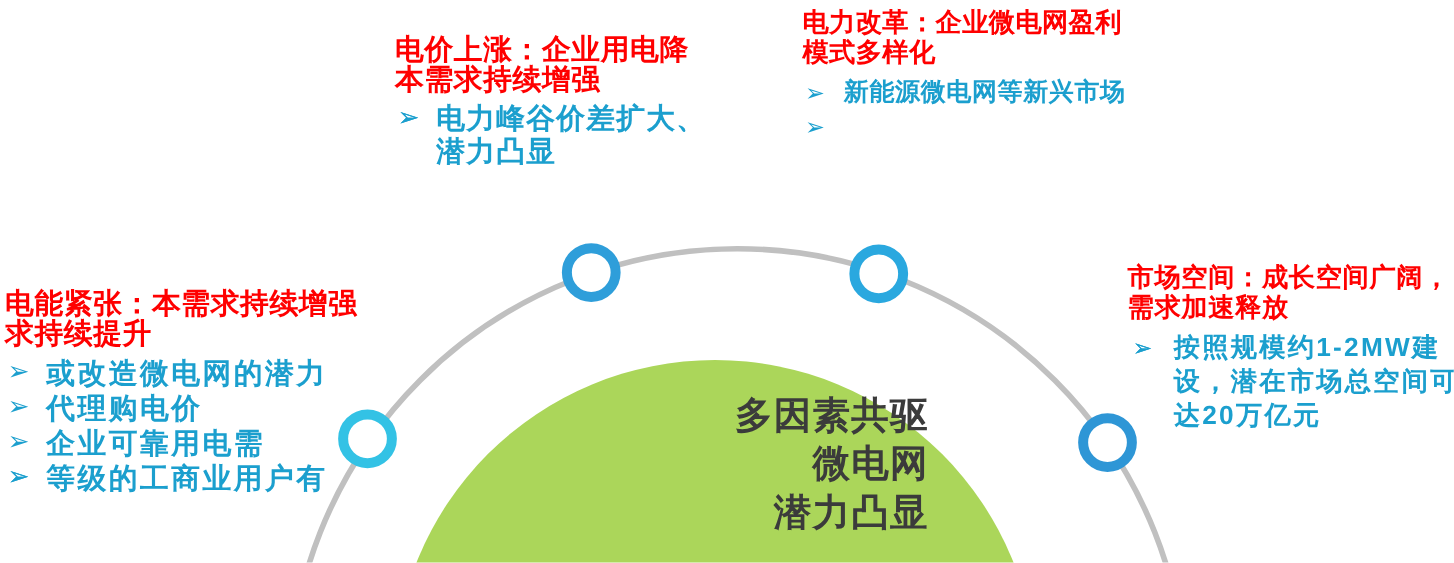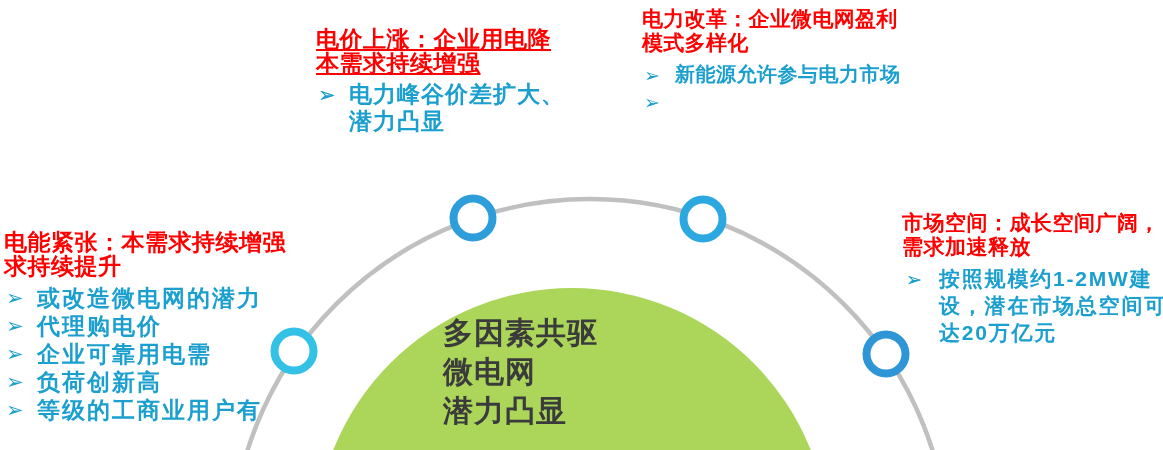--- a/index.html
+++ b/index.html
@@ -54,21 +54,21 @@
   }
 
   
   .sec-a { left: 4px; top: 230px; width: 300px; }
   .sec-a .block-title { font-size: 23px; letter-spacing: 0.5px; }
   .sec-a .bullets { font-size: 23px; line-height: 28px; letter-spacing: 2px; }
   .sec-a .marker { font-size: 21px; }
 
   
   .sec-b { left: 316px; top: 27px; width: 272px; }
-  .sec-b .block-title { font-size: 23px; letter-spacing: 0.5px; text-decoration: underline; }
+  .sec-b .block-title { font-size: 23px; letter-spacing: 0.5px; }
   .sec-b .bullets { font-size: 23px; line-height: 27px; letter-spacing: 1px; }
   .sec-b .marker { font-size: 21px; }
 
   
   .sec-c { left: 642px; top: 7px; width: 290px; }
   .sec-c .block-title { font-size: 21px; letter-spacing: 0.3px; }
   .sec-c .bullets { font-size: 20px; line-height: 27px; letter-spacing: 0.5px; }
   .sec-c .marker { font-size: 19px; top: 1px; }
 
   
@@ -76,21 +76,21 @@
   .sec-d .block-title { font-size: 21px; letter-spacing: 0.5px; }
   .sec-d .bullets { font-size: 21px; line-height: 27px; letter-spacing: 1.8px; padding-left: 0; }
   .sec-d .bullets li { padding-left: 37px; }
   .sec-d .marker { font-size: 19px; top: 1px; left: 4px; }
 
   .center-label {
     position: absolute;
     left: 443px;
     top: 313px;
     width: 300px;
-    text-align: left;
+    text-align: right;
     color: #3b3b3b;
     font-size: 30px;
     font-weight: 700;
     line-height: 39px;
     white-space: pre-line;
     letter-spacing: 1px;
   }
 </style>
 </head>
 <body>
@@ -104,40 +104,40 @@
   <circle cx="886" cy="354" r="19.5" fill="#ffffff" stroke-width="8" stroke="#2e96d6"></circle>
 </svg>
 
 <div class="section sec-a">
   <div class="block-title">电能紧张：本需求持续增强
 求持续提升</div>
   <ul class="bullets">
     <li><span class="marker">➢</span><span class="btext">或改造微电网的潜力</span></li>
     <li><span class="marker">➢</span><span class="btext">代理购电价</span></li>
     <li><span class="marker">➢</span><span class="btext">企业可靠用电需</span></li>
-    <li><span class="marker">➢</span><span class="btext">负荷创新高</span></li>
+    <li><span class="marker">➢</span></li>
     <li><span class="marker">➢</span><span class="btext">等级的工商业用户有</span></li>
   </ul>
 </div>
 
 <div class="section sec-b">
   <div class="block-title">电价上涨：企业用电降
 本需求持续增强</div>
   <ul class="bullets">
     <li><span class="marker">➢</span></li>
     <li><span class="marker">➢</span><span class="btext">电力峰谷价差扩大、
 潜力凸显</span></li>
   </ul>
 </div>
 
 <div class="section sec-c">
   <div class="block-title">电力改革：企业微电网盈利
 模式多样化</div>
   <ul class="bullets">
-    <li><span class="marker">➢</span><span class="btext">新能源允许参与电力市场</span></li>
+    <li><span class="marker">➢</span><span class="btext">新能源微电网等新兴市场</span></li>
     <li><span class="marker">➢</span></li>
   </ul>
 </div>
 
 <div class="section sec-d">
   <div class="block-title">市场空间：成长空间广阔，
 需求加速释放</div>
   <ul class="bullets">
     <li><span class="marker">➢</span></li>
     <li><span class="marker">➢</span><span class="btext">按照规模约1-2MW建

